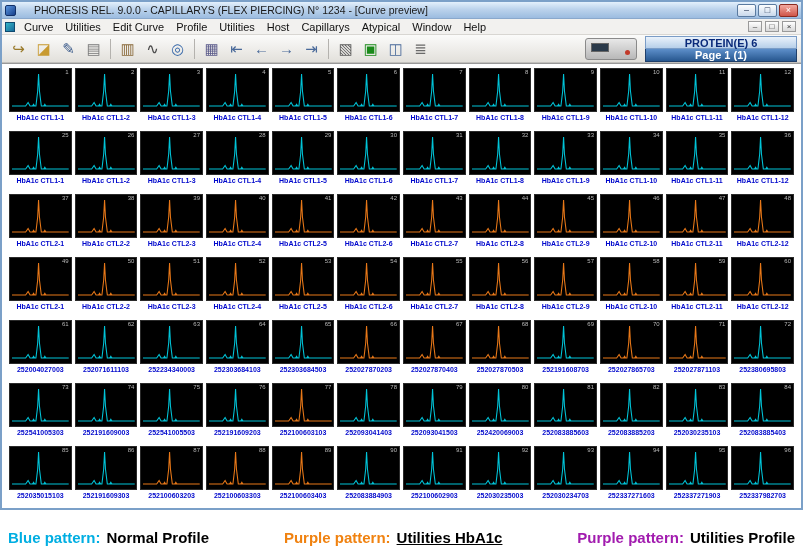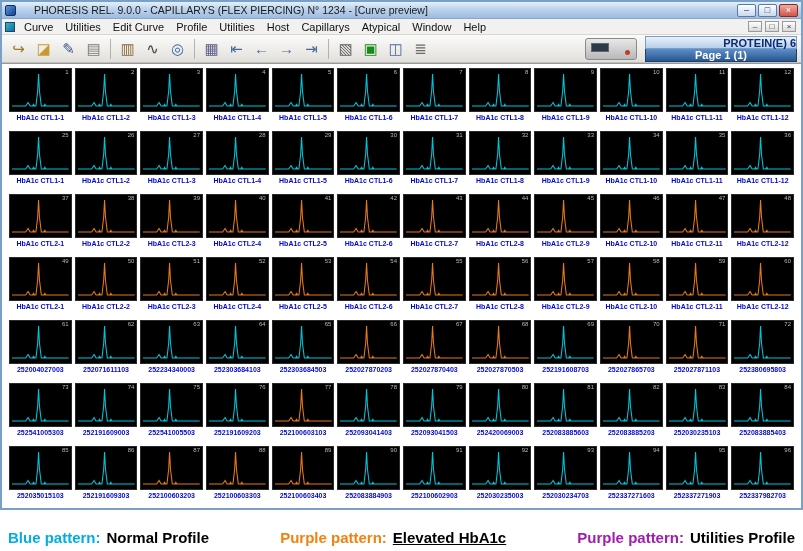--- a/index.html
+++ b/index.html
@@ -62,21 +62,21 @@
   .toolbar-right { margin-left:auto; display:flex; align-items:center; gap:8px; }
   .analyzer { position:relative; width:52px; height:22px;
     background:linear-gradient(#e8e8e8,#b8b8b8); border:1px solid #8a8a8a; border-radius:3px; }
   .analyzer-screen { position:absolute; left:5px; top:4px; width:18px; height:9px;
     background:#2a3a4a; border:1px solid #666; }
   .analyzer-dot { position:absolute; right:6px; bottom:4px; width:5px; height:5px;
     border-radius:50%; background:#c23a2a; }
   .info-panel { width:152px; font-size:11px; font-weight:bold; }
   .info-top {
     background:linear-gradient(#eaf2fb,#b6cfe9); color:#0a2a7a;
-    border:1px solid #7a9cc6; text-align:right; padding:1px 0; height:13px; line-height:11px;
+    border:1px solid #7a9cc6; text-align:center; padding:1px 0; height:13px; line-height:11px;
   }
   .info-bottom {
     background:linear-gradient(#5d8fca,#27578f); color:#ffffff;
     border:1px solid #1f3f6a; border-top:none; text-align:center; padding:1px 0; height:13px; line-height:11px;
   }
   
   .grid-area {
     flex:1 1 auto;
     background:#ffffff;
     border-top:1px solid #999;
@@ -1181,15 +1181,15 @@
       </svg>
     </div>
     <div class="cell-label">252337982703</div>
   </div>
 </div>
 
 </div>
 
 <div class="legend">
     <span class="legend-item"><span class="legend-prefix" style="color: rgb(0, 174, 226);">Blue pattern:</span><span class="legend-value">Normal Profile</span></span>
-    <span class="legend-item"><span class="legend-prefix" style="color: rgb(240, 130, 16);">Purple pattern:</span><span class="legend-value u">Elevated HbA1c</span></span>
+    <span class="legend-item"><span class="legend-prefix" style="color: rgb(240, 130, 16);">Purple pattern:</span><span class="legend-value u">Utilities HbA1c</span></span>
     <span class="legend-item"><span class="legend-prefix" style="color: #a21caf;">Purple pattern:</span><span class="legend-value">Utilities Profile</span></span>
   </div>
 
 </body></html>

